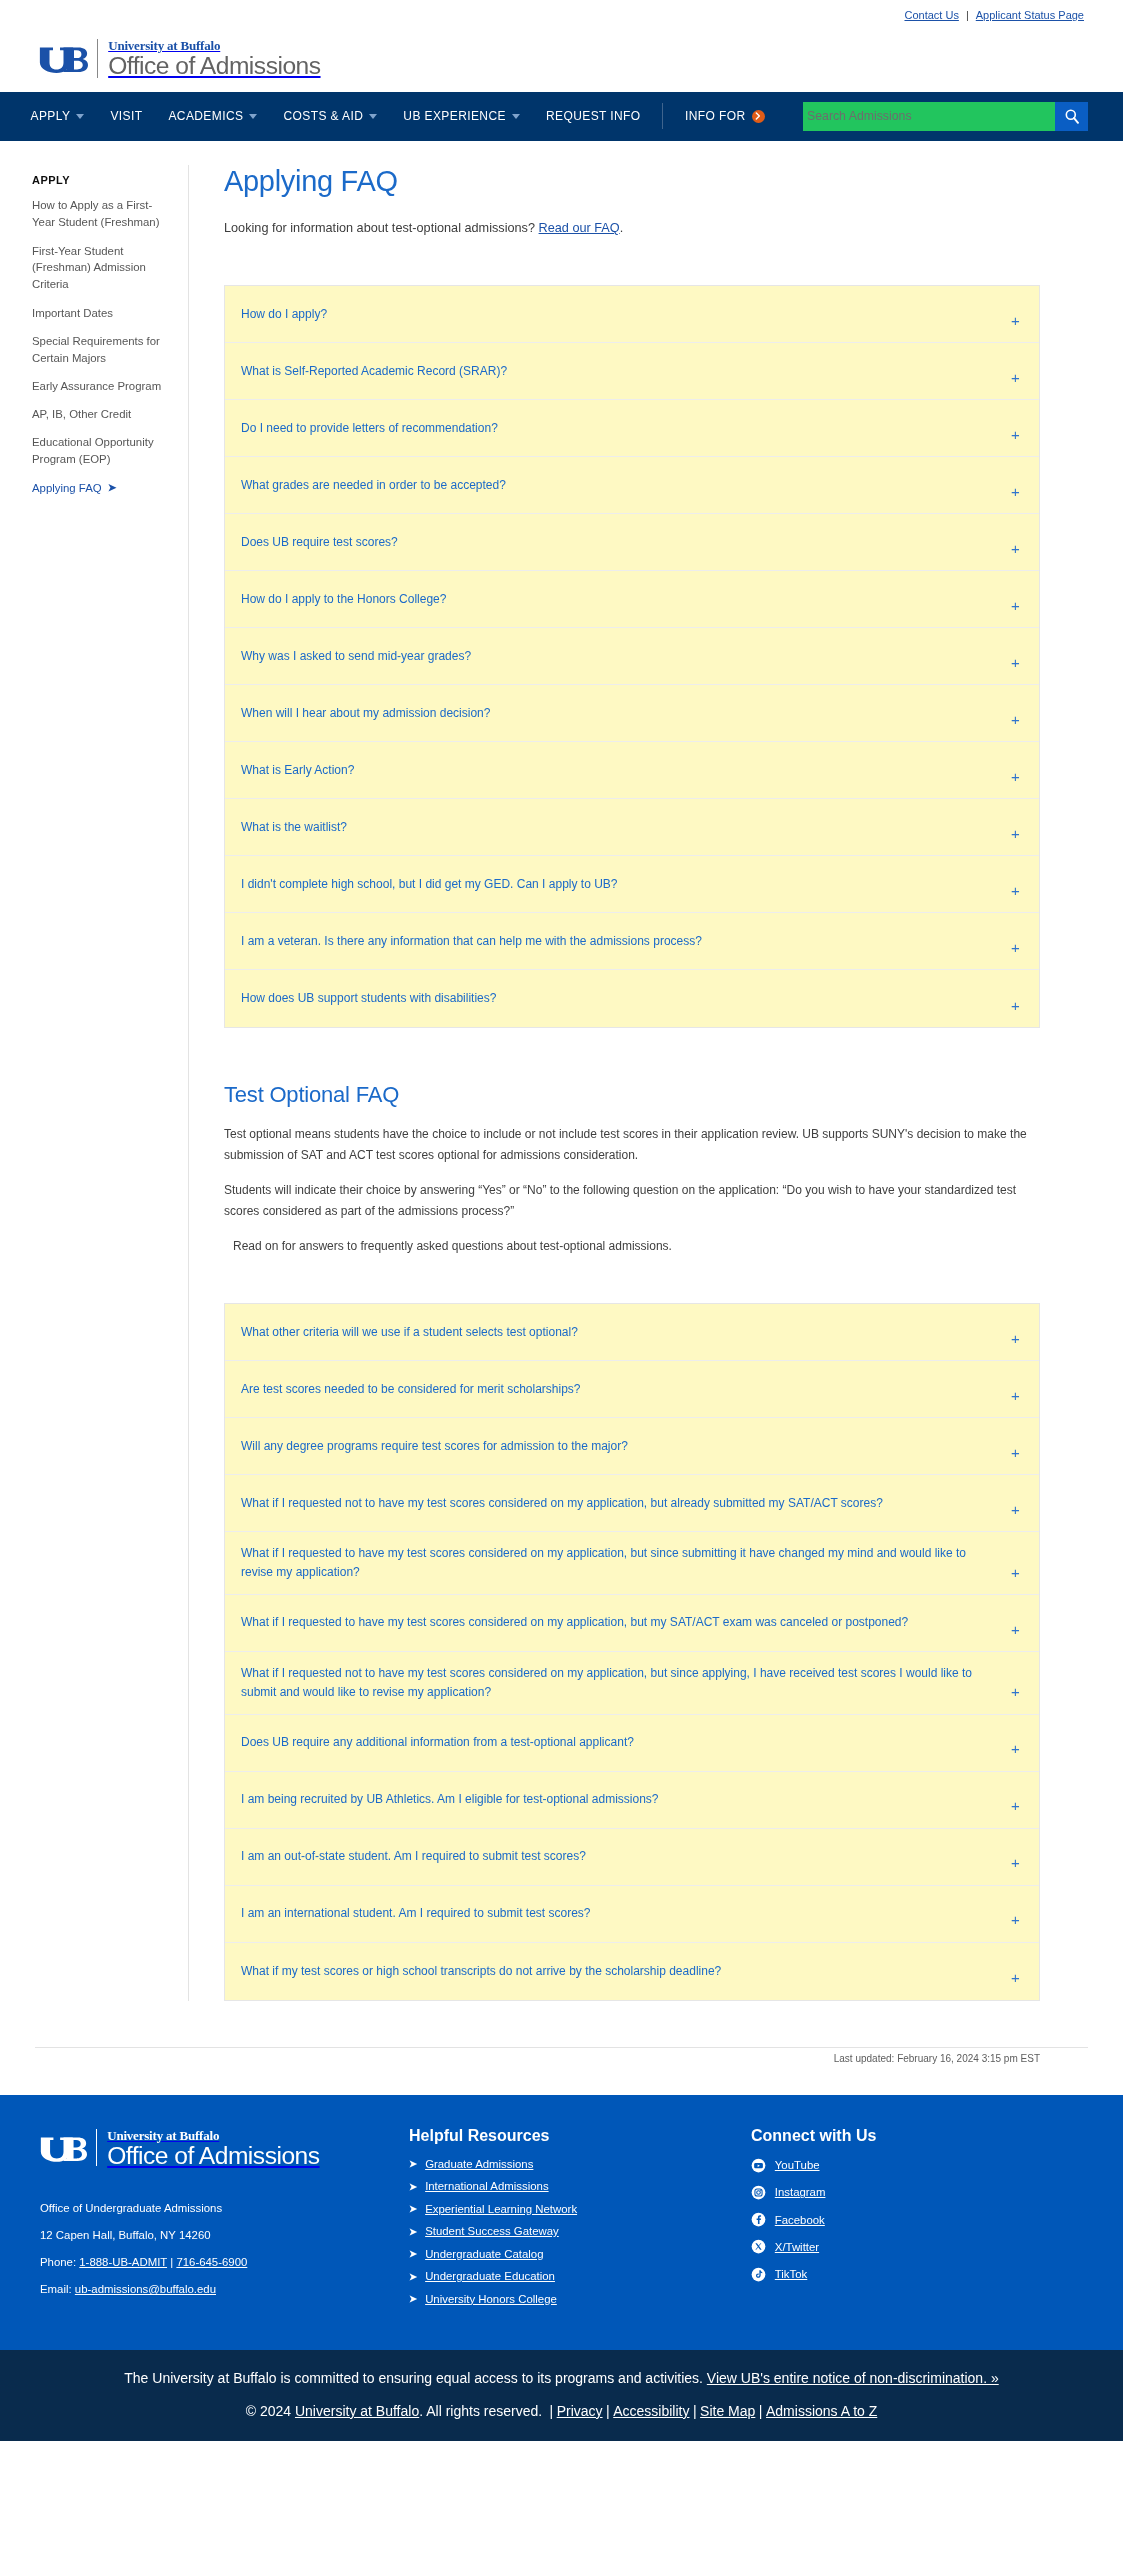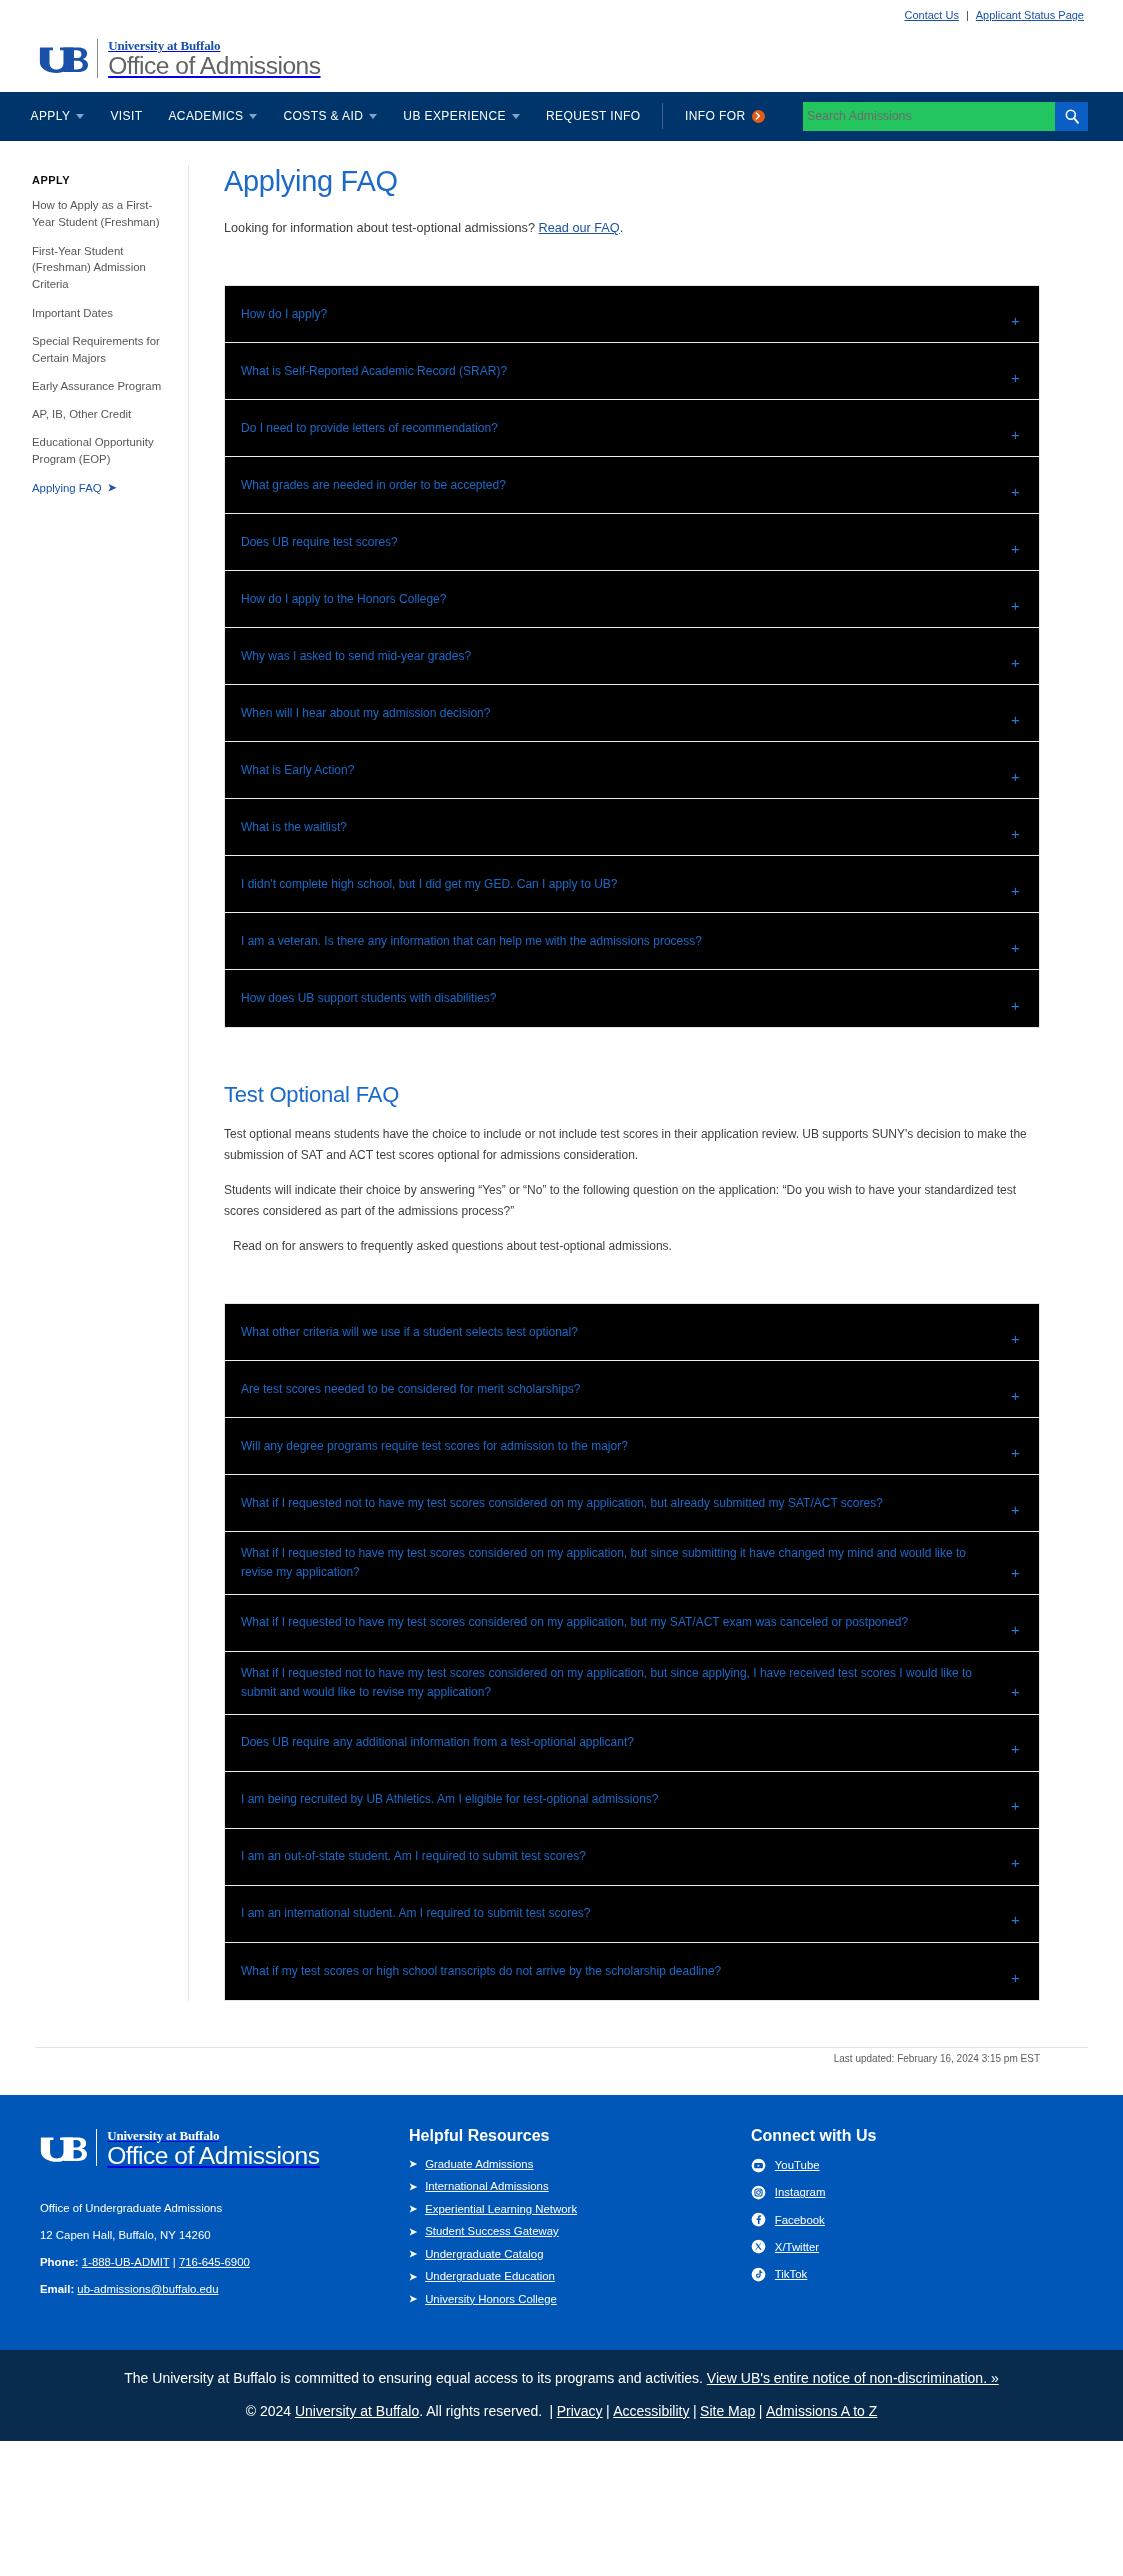--- a/index.html
+++ b/index.html
@@ -183,21 +183,21 @@
     color: #3c3c3c;
     line-height: 1.55;
     margin-bottom: 22px;
   }
   .lead a { color: #1b51a8; text-decoration: underline; }
 
   
   .accordion {
     border: 0.9px solid #e6e6e6;
     border-bottom: none;
-    background: #000000;
+    background: #fef9c3;
     margin-top: 46px;
   }
   .accordion-last { border-bottom: 0.9px solid #e6e6e6; }
   .acc-item {
     border-bottom: 0.9px solid #ededed;
     display: flex;
     align-items: center;
     min-height: 57px;
     padding: 12.3px 19.3px 12.3px 16px;
     cursor: pointer;
@@ -258,21 +258,21 @@
   .footer-logo .ub-mark { width: 47px; height: 32px; }
   .footer-logo .logo-divider { background: #fff; height: 37px; }
   .footer-logo .logo-text-top { color: #fff; }
   .footer-logo .logo-text-bottom { color: #fff; }
   .f-line {
     font-size: 11.4px;
     line-height: 1.25;
     margin-bottom: 13px;
     color: #fff;
   }
-  .f-line b { font-weight: bold; }
+  .f-line b { font-weight: normal; }
   .f-line a { color: #fff; text-decoration: underline; }
   .footer-head {
     font-size: 16px;
     font-weight: bold;
     margin-bottom: 13px;
   }
   .f-link-row {
     display: flex;
     align-items: center;
     gap: 8px;

